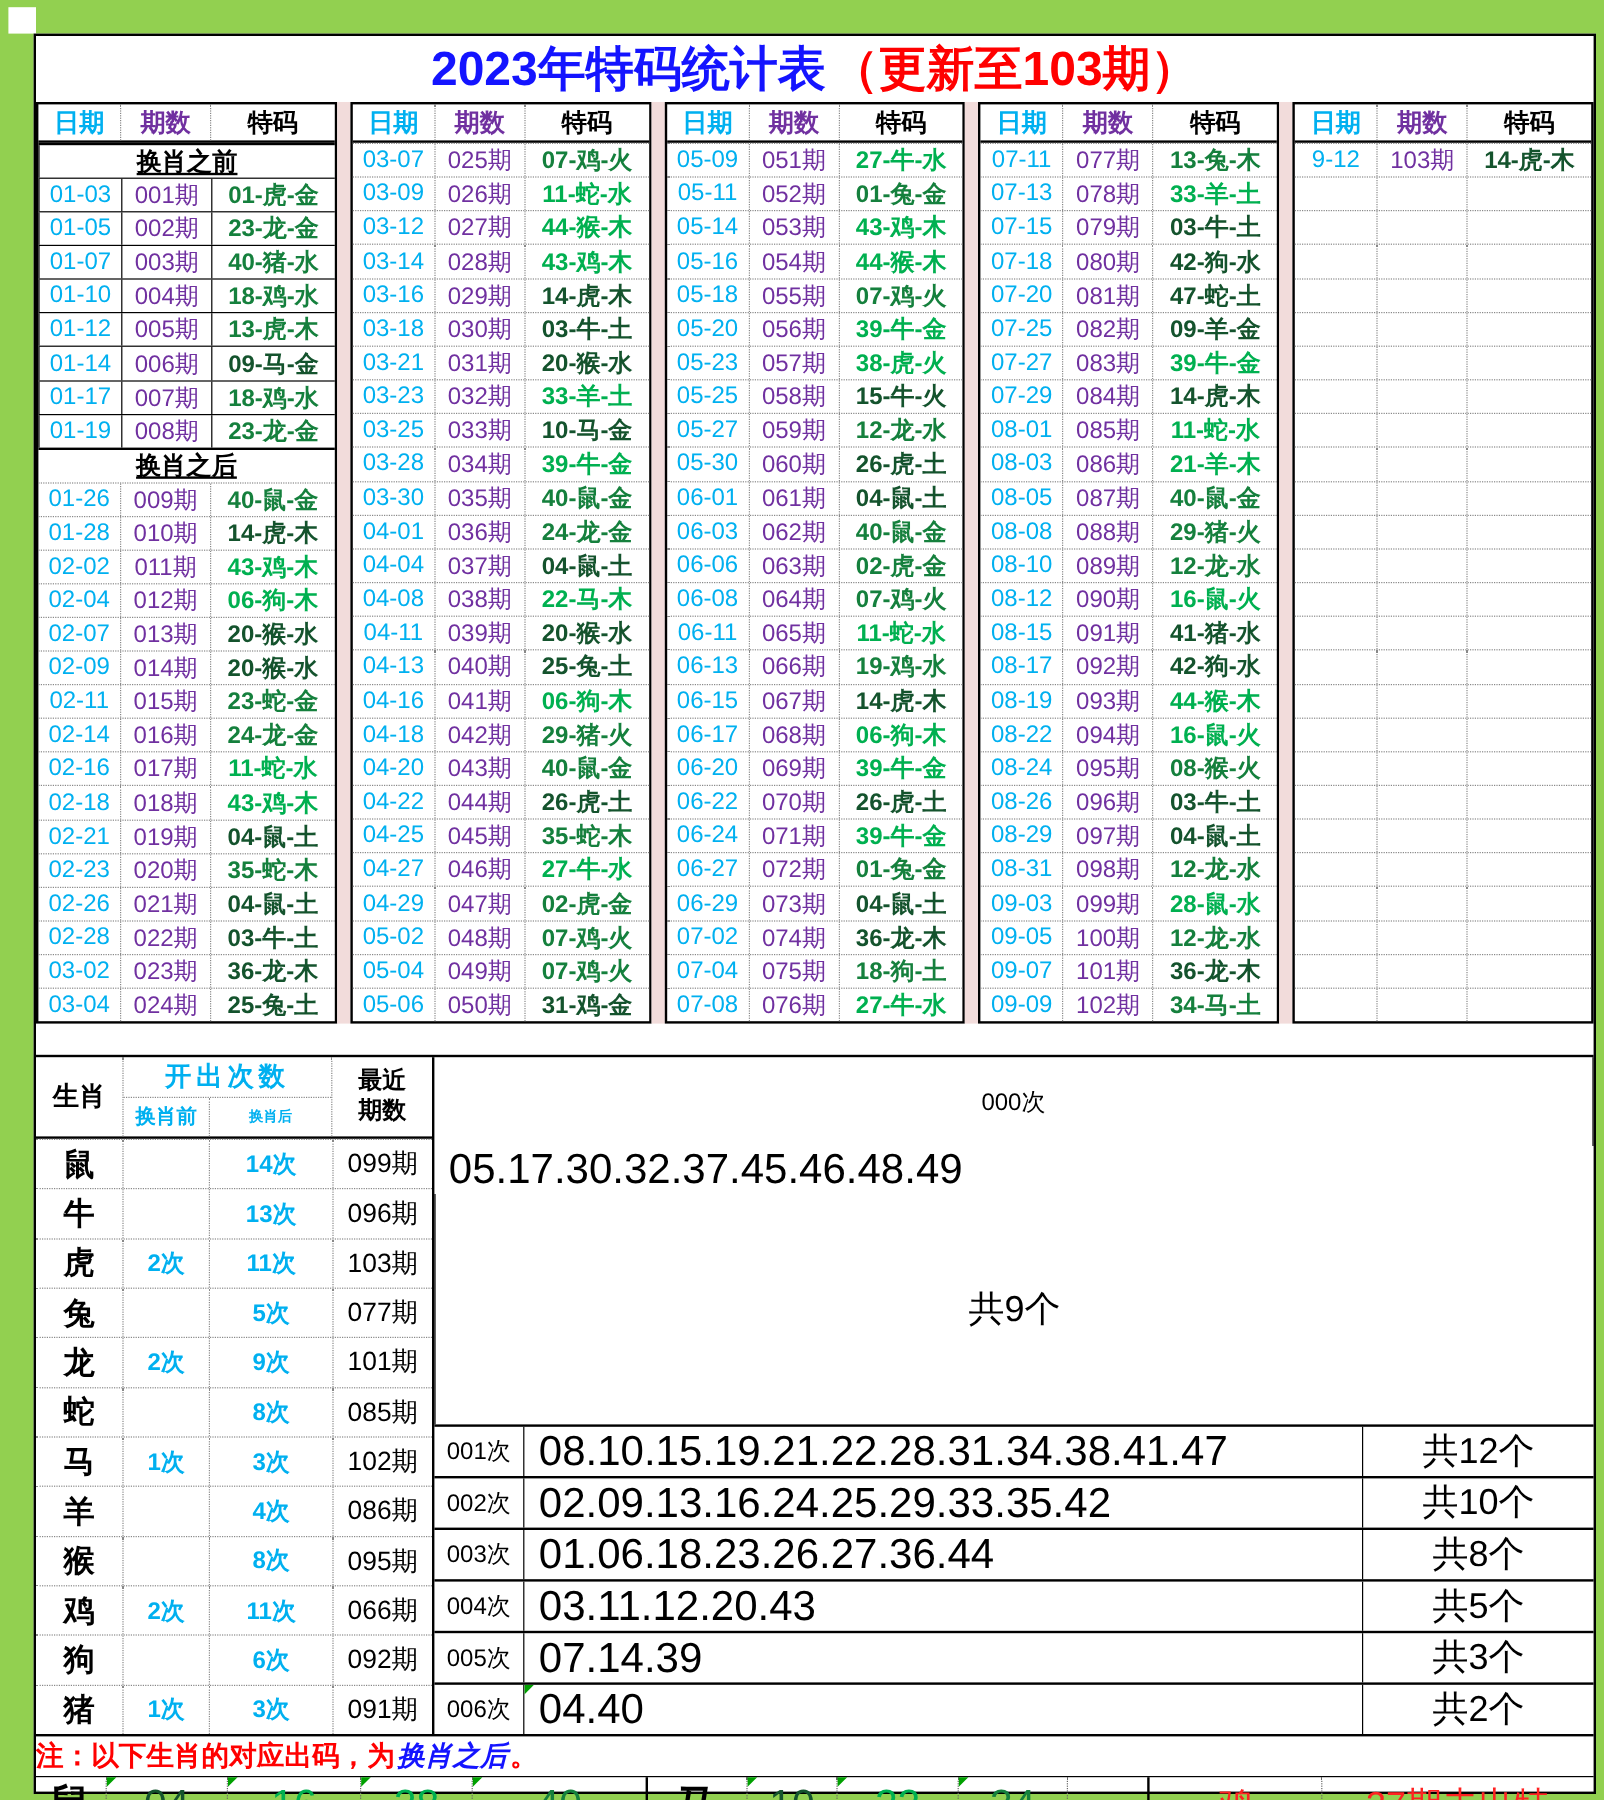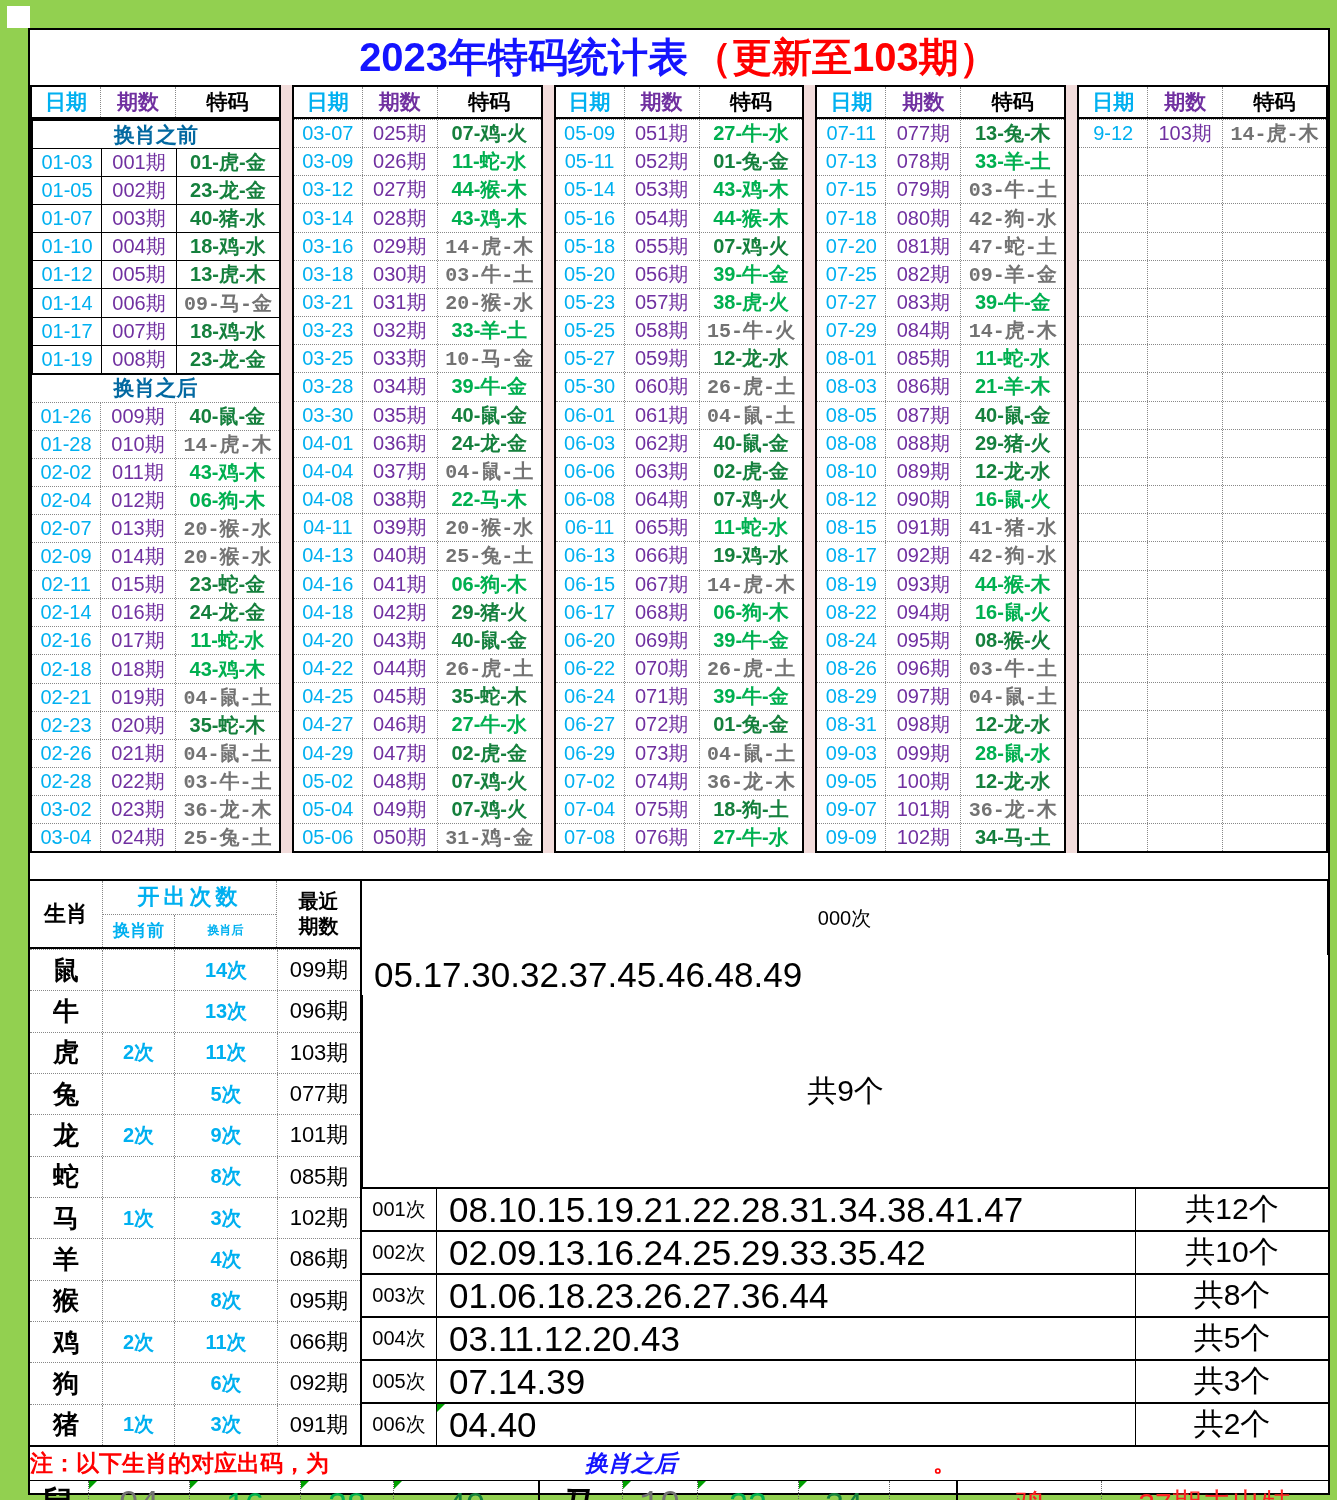--- a/index.html
+++ b/index.html
@@ -22,25 +22,25 @@
   .trow.solid{border-top:1px solid #000;}
   .trow.section{border-top:2px solid #000;}
   .tcell{display:flex;align-items:center;justify-content:center;border-left:1px dotted #888;
          font-size:20px;white-space:nowrap;overflow:hidden;}
   .tcell:first-child{border-left:none;}
   .trow.solid .tcell{border-left:1px solid #000;}
   .col-date{flex:0 0 68px;}
   .col-period{flex:0 0 74px;}
   .col-code{flex:1;font-weight:600;}
   .hdr{font-weight:bold;font-size:21px;color:#000;}
-  .sec-label{flex:1;color:#0369a1;font-weight:bold;font-size:21px;border-left:none;}
+  .sec-label{flex:1;color:#000000;font-weight:bold;font-size:21px;border-left:none;text-decoration:underline;}
   .c-date{color:#00b0f0;}
   .c-period{color:#7030a0;}
   .c-red{color:#15803d;}
-  .c-blue{color:#737373;font-family:Liberation Mono, monospace;}
+  .c-blue{color:#14532d;}
   .c-green{color:#00b050;}
   .cy{color:#00b0f0;}
   
   .mid{flex:0 0 417px;margin-top:26px;display:flex;border-top:2px solid #000;border-bottom:2px solid #000;}
   .stats{flex:0 0 330px;border-right:2px solid #000;display:flex;flex-direction:column;}
   .stats-head{flex:0 0 66px;border-bottom:2px solid #000;display:flex;}
   .sh-zodiac{flex:0 0 72px;display:flex;align-items:center;justify-content:center;
              font-size:22px;font-weight:bold;border-right:1px dotted #888;}
   .sh-mid{flex:0 0 173px;display:flex;flex-direction:column;border-right:1px dotted #888;}
   .sh-times{flex:1;display:flex;align-items:center;justify-content:center;font-size:22px;
@@ -63,21 +63,21 @@
   .freq-row:first-child{border-top:none;flex-direction:column;}
   .f-label{flex:0 0 74px;display:flex;align-items:center;justify-content:center;
            font-size:20px;border-right:1.5px solid #000;}
   .f-nums{flex:1;display:flex;align-items:center;padding-left:12px;font-size:35px;
           white-space:nowrap;overflow:hidden;position:relative;}
   .f-count{flex:0 0 192px;display:flex;align-items:center;justify-content:center;
            font-size:30px;border-left:1.5px solid #000;}
   
   .bottom{flex:1;display:flex;flex-direction:column;}
   .note-row{flex:0 0 33px;display:flex;border-bottom:1.5px solid #000;}
-  .note-left{flex:0 0 926px;display:flex;align-items:center;justify-content:space-between;
+  .note-left{flex:0 0 926px;display:flex;align-items:center;justify-content:flex-start;
              font-size:23px;font-weight:bold;color:#ff0000;white-space:nowrap;}
   .note-hl{color:#1414ff;font-style:italic;margin:0 2px;}
   .note-right{flex:1;display:flex;align-items:center;justify-content:center;
               font-size:21px;font-weight:bold;color:#ff2222;border-left:2px solid #000;}
   .map-area{flex:1;display:flex;}
   .map-col{display:flex;flex-direction:column;}
   .map-left{flex:0 0 508px;border-right:2px solid #000;}
   .map-mid{flex:0 0 416px;border-right:2px solid #000;}
   .map-right{flex:1;}
   .map-row{flex:1;display:flex;border-top:1px dotted #666;}

